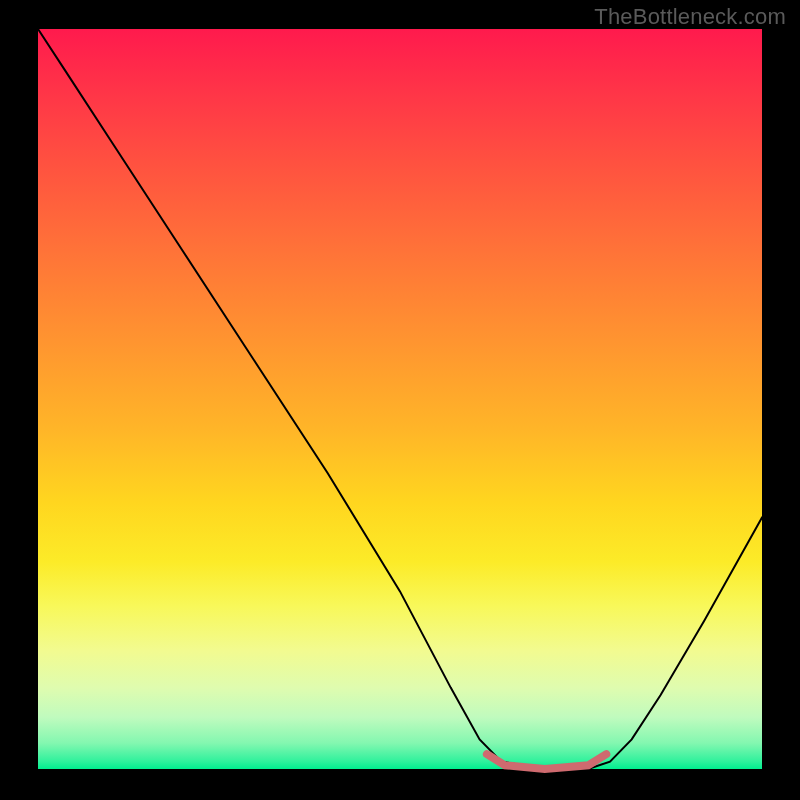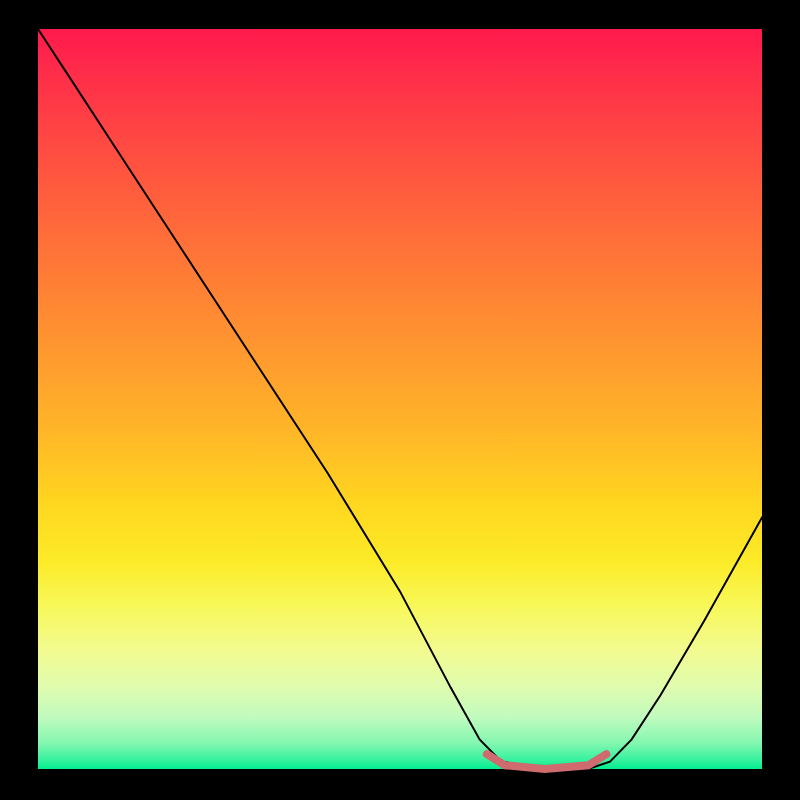--- a/index.html
+++ b/index.html
@@ -50,19 +50,20 @@
     top: 0;
     width: 724px;
     height: 740px;
     overflow: visible;
   }
 </style>
 </head>
 <body>
 
 <div class="container">
+  <div class="watermark">TheBottleneck.com</div>
   <div class="plot-frame">
     <svg class="curve" viewBox="0 0 724 740" preserveAspectRatio="none">
       <path fill="none" stroke="#000000" stroke-width="2" stroke-linecap="round" d="M0.0 0.0 L29.0 44.4 L72.4 111.0 L144.8 222.0 L217.2 333.0 L289.6 444.0 L362.0 562.4 L412.7 658.6 L441.6 710.4 L463.4 732.6 L506.8 740.0 L550.2 740.0 L572.0 732.6 L593.7 710.4 L622.6 666.0 L666.1 592.0 L724.0 488.4"></path>
       <path fill="none" stroke="#cf6a6f" stroke-width="8" stroke-linecap="round" d="M448.9 725.2 L467.0 736.3 L506.8 740.0 L550.2 736.3 L568.3 725.2"></path>
     </svg>
   </div>
 </div>
 
 </body></html>

